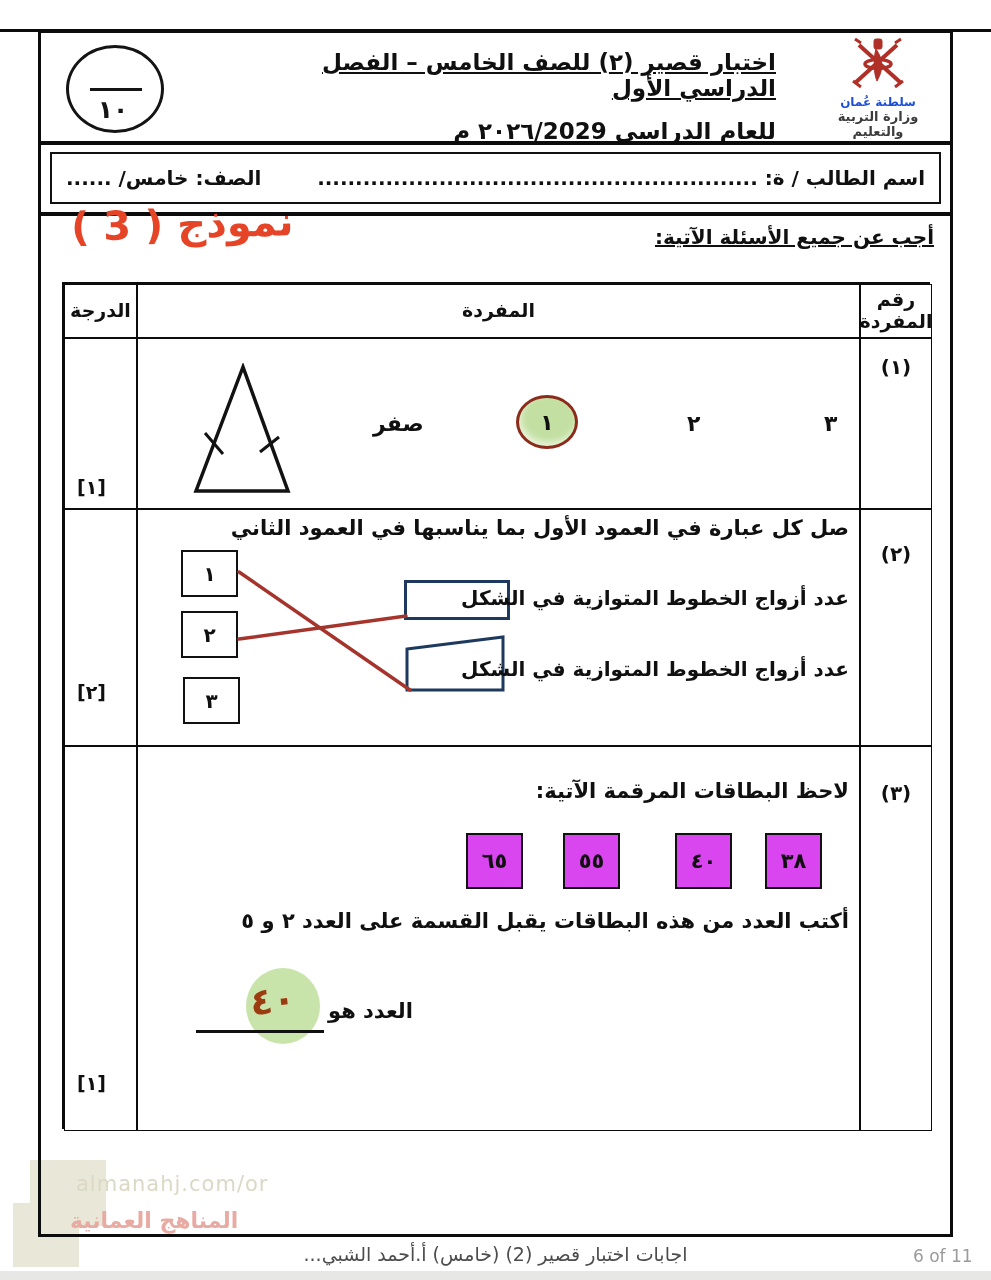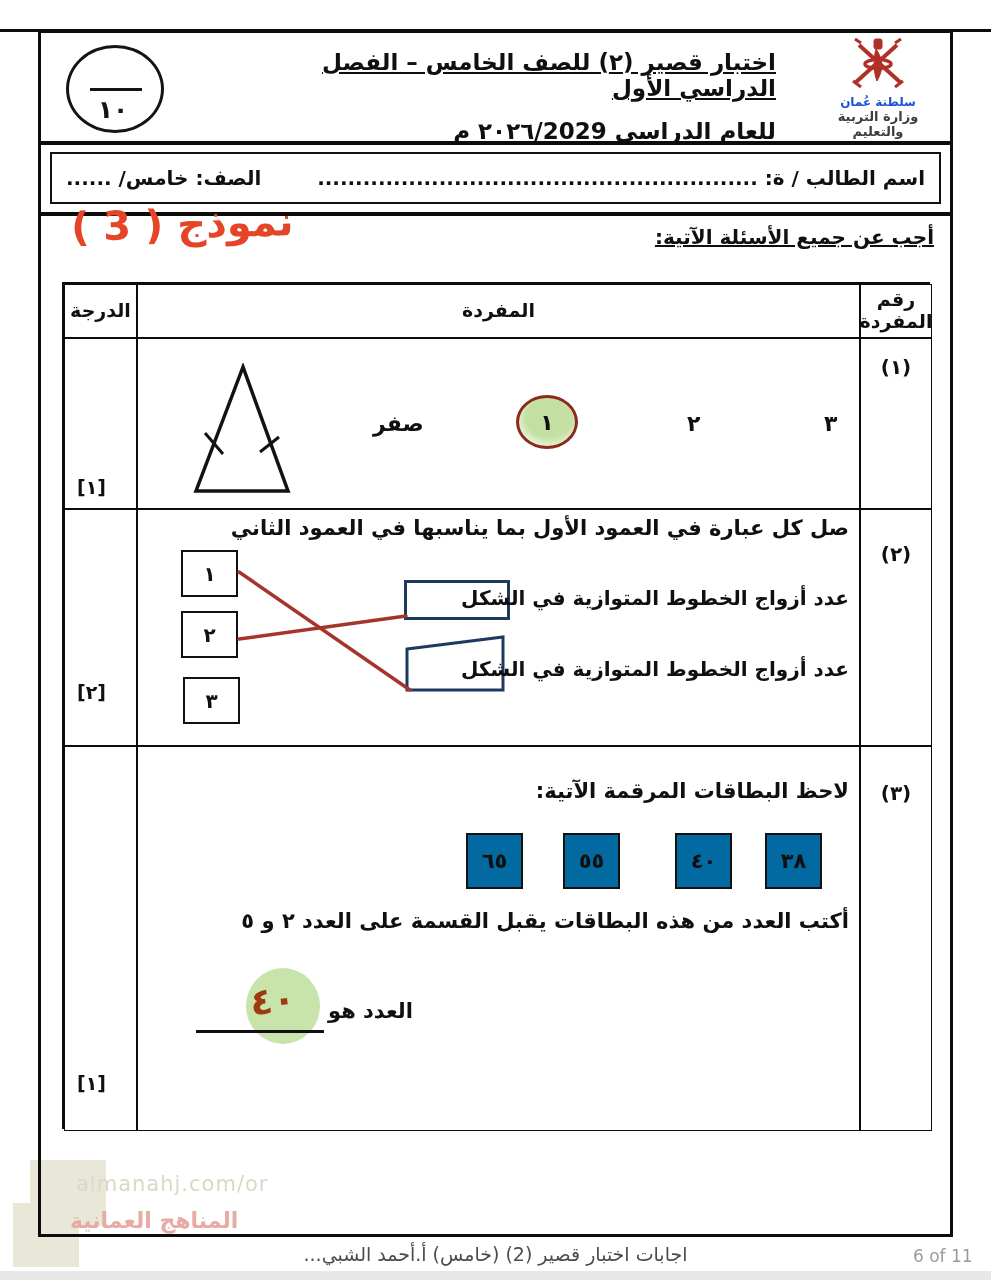--- a/index.html
+++ b/index.html
@@ -77,21 +77,21 @@
           font-size:20px; font-weight:bold; color:#101010; background:#fff; }
   .shape-rect { position:absolute; left:266px; top:70px; width:106px; height:40px;
                 border:3px solid #1d3a5e; background:#fff; }
   .shape-trap { position:absolute; left:267px; top:124px; }
   .match-lines { position:absolute; left:0; top:0; pointer-events:none; }
   .stmt { position:absolute; right:10px; direction:rtl; font-size:20px; font-weight:bold; color:#101010; white-space:nowrap; }
 
   
   .card { position:absolute; top:86px; width:57px; height:56px; border:2.5px solid #111;
           display:flex; align-items:center; justify-content:center;
-          font-size:21px; font-weight:bold; color:#101010; background:#0369a1; }
+          font-size:21px; font-weight:bold; color:#101010; background:#d946ef; }
   .ans-blob { position:absolute; left:108px; top:221px; width:74px; height:76px;
               background:#c9e4ab; border-radius:50%; }
   .ans-hand { position:absolute; left:112px; top:232px; font-size:37px; font-weight:bold;
               color:#9c3a10; transform:rotate(-6deg); direction:rtl; }
   .ans-label { position:absolute; left:190px; top:252px; font-size:21px; font-weight:bold;
                color:#101010; direction:rtl; }
   .ans-line { position:absolute; left:58px; top:283px; width:128px; height:3px; background:#101010; }
 
   
   .footer-caption { position:absolute; left:0; right:0; top:1243px; text-align:center;

